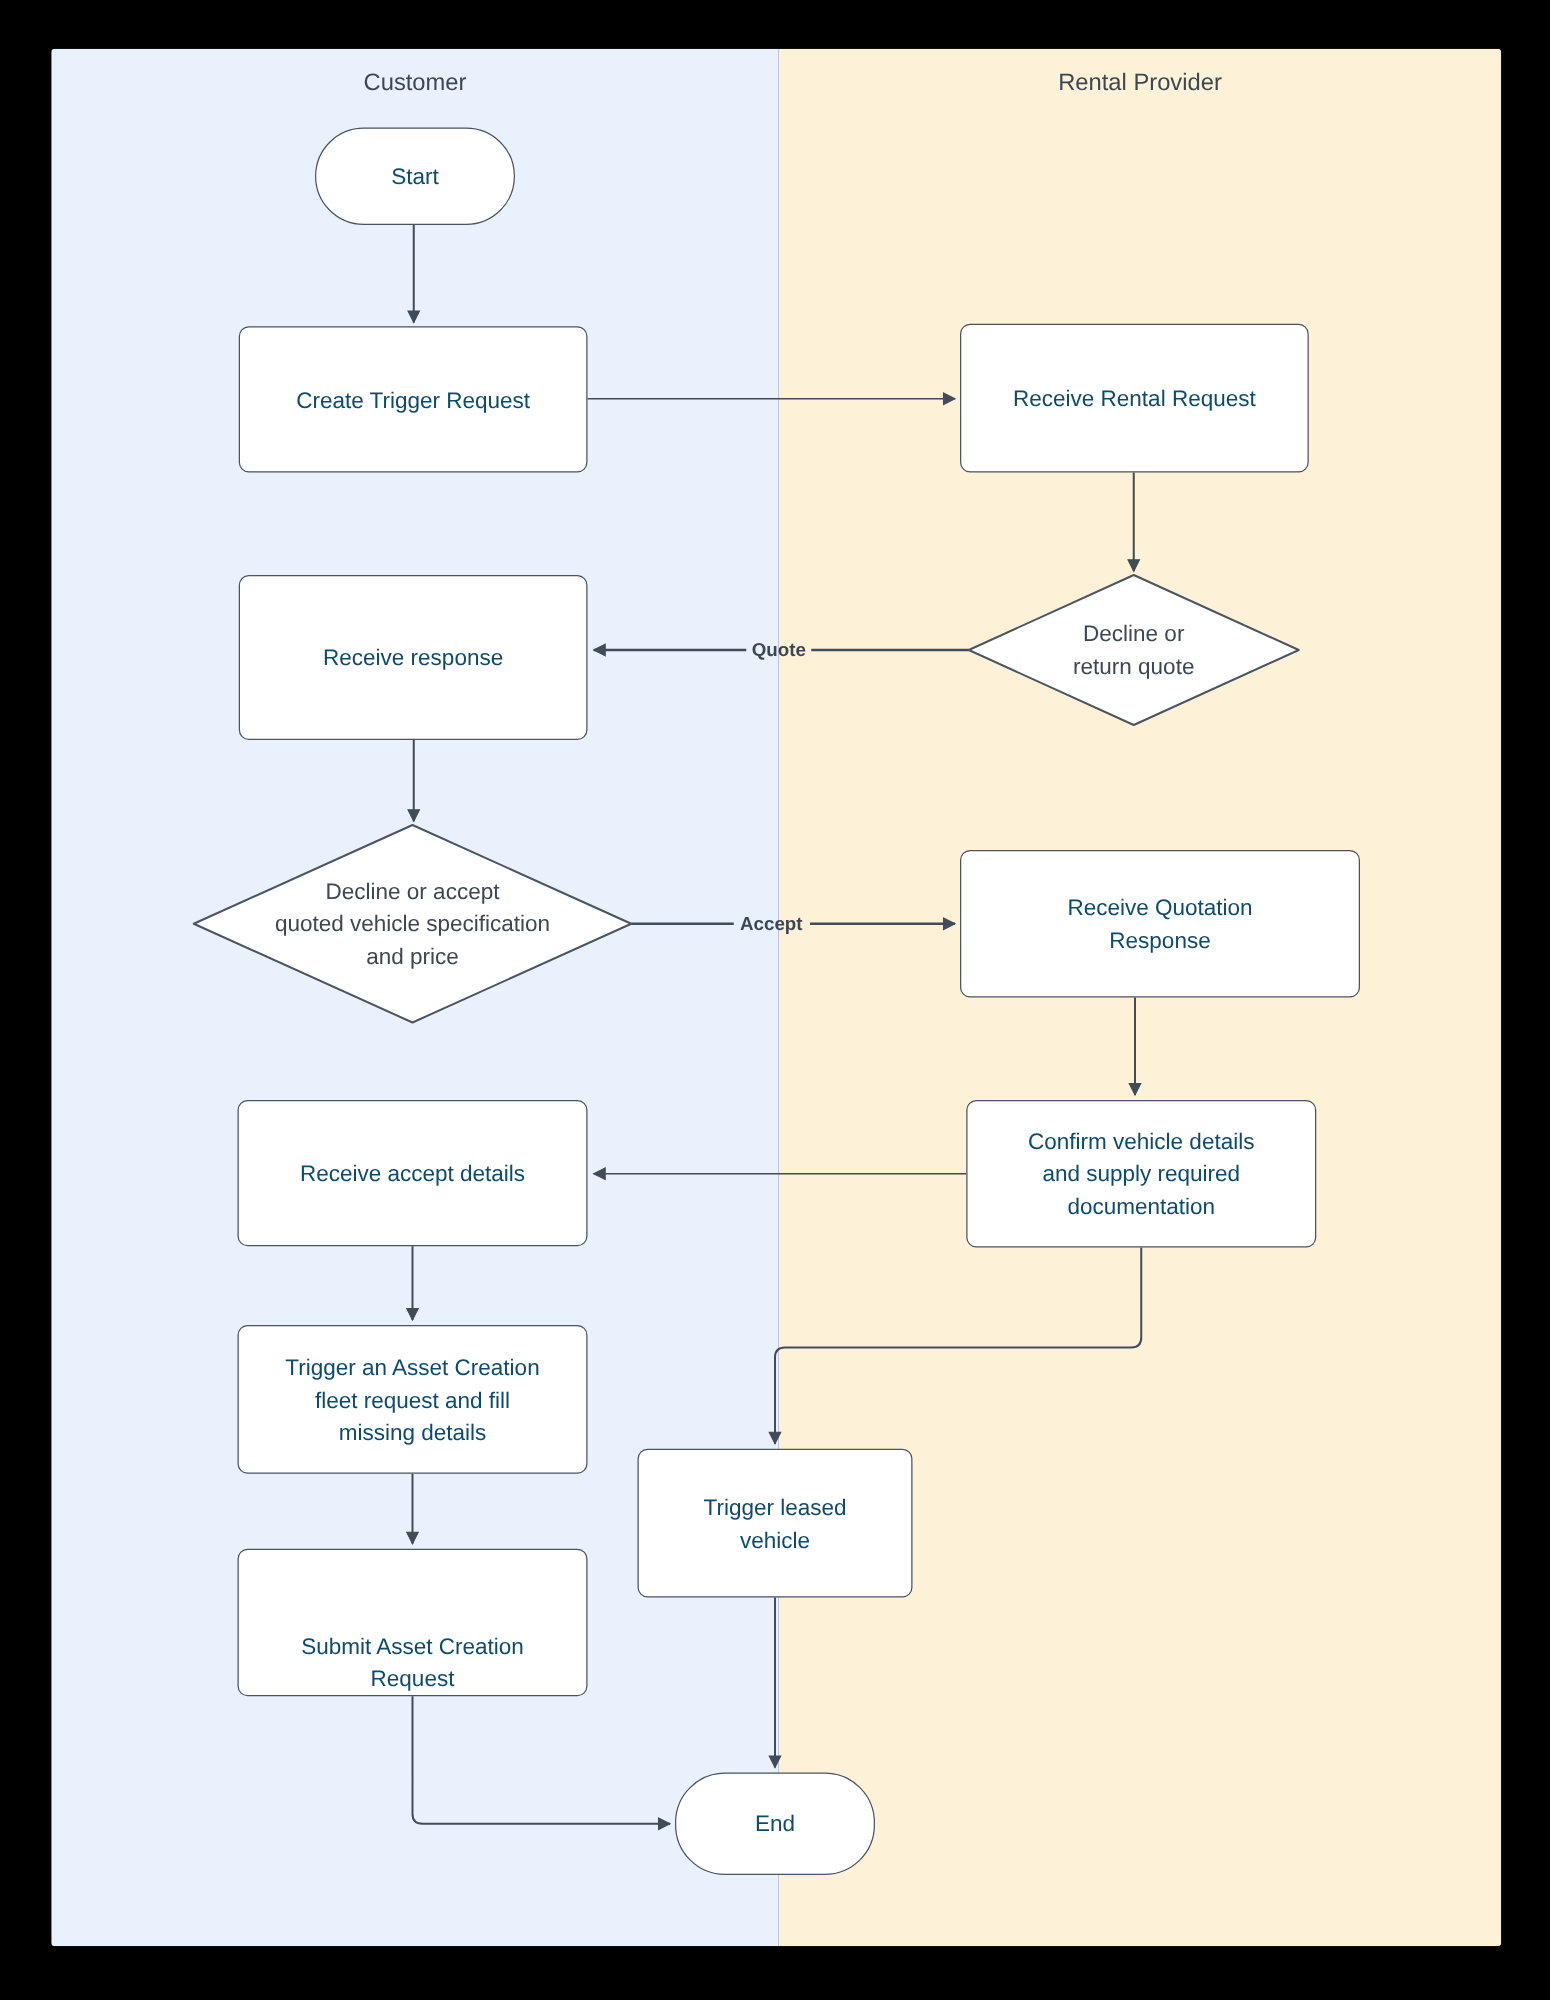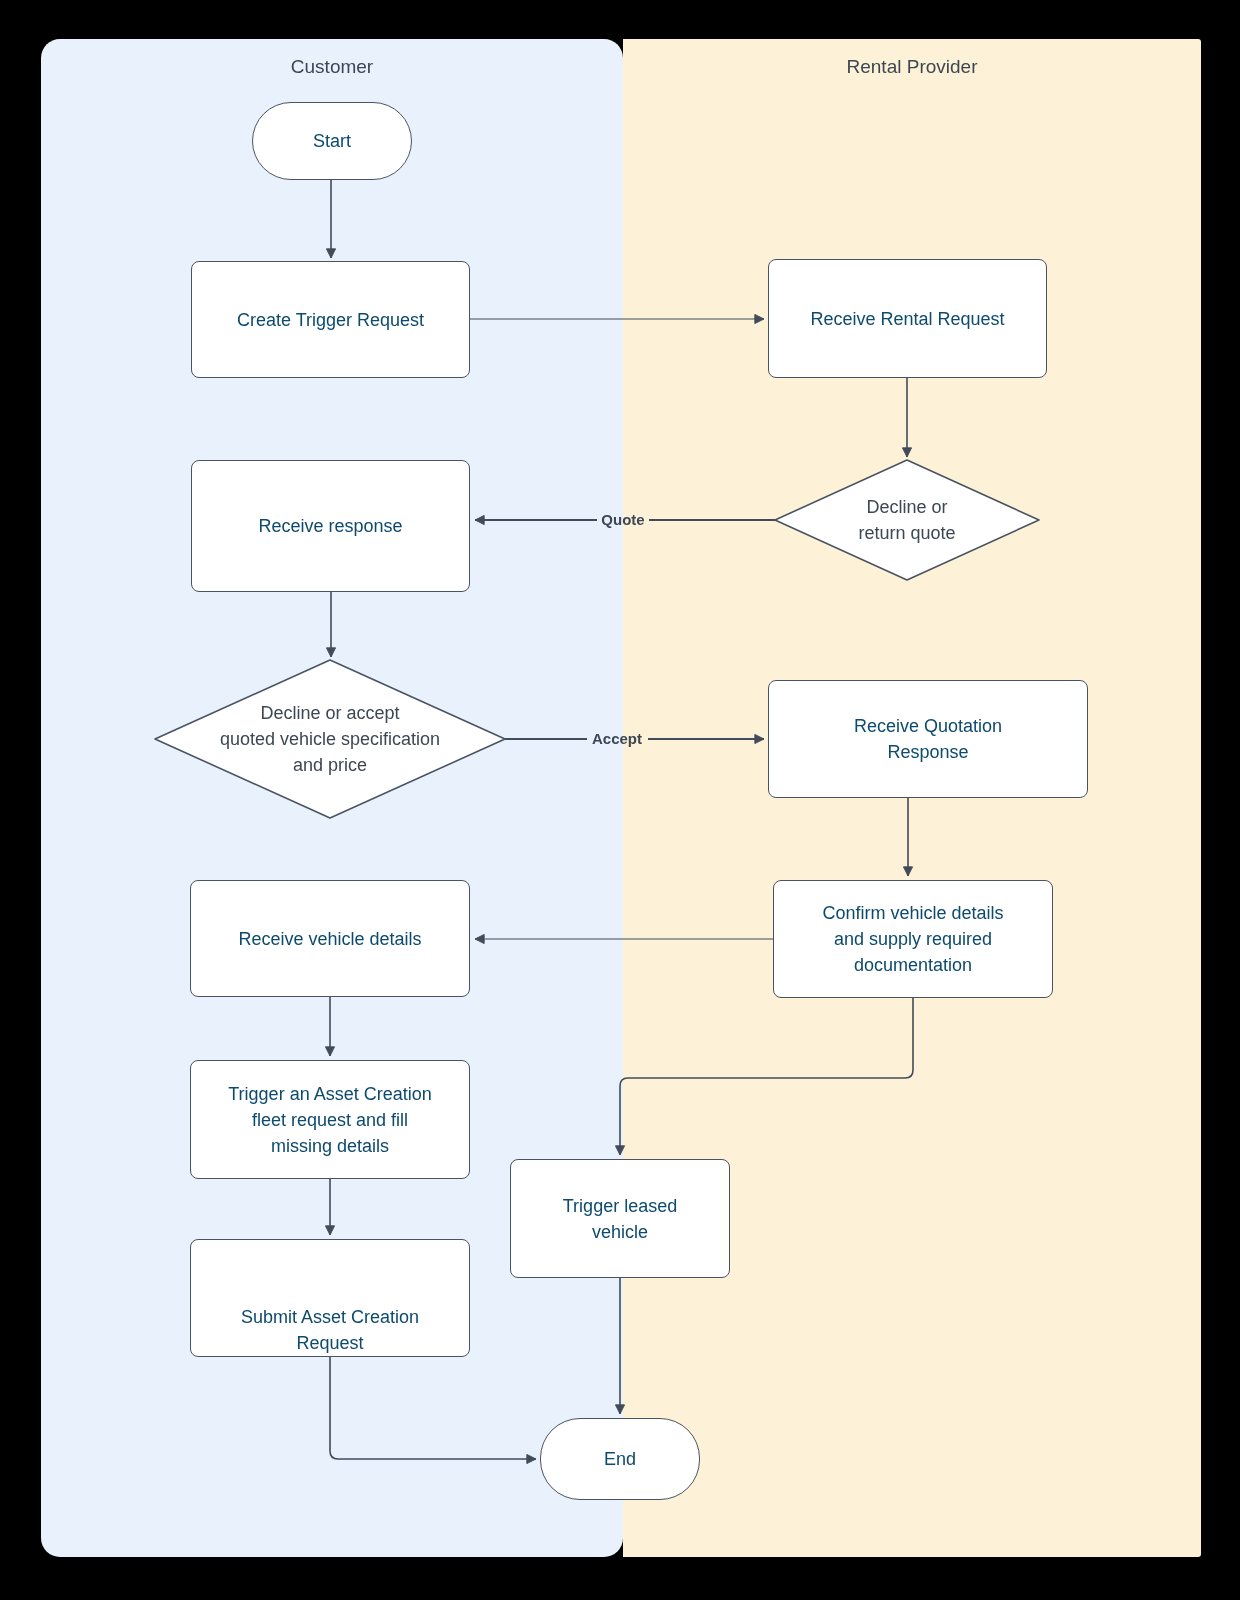--- a/index.html
+++ b/index.html
@@ -24,21 +24,21 @@
     width: 1160px;
     height: 1518px;
     border-radius: 3px;
     overflow: hidden;
   }
   .lane {
     position: absolute;
     top: 0;
     height: 1518px;
   }
-  .lane.customer   { left: 0;     width: 582px; background: #e9f1fc; border-radius: 19px; }
+  .lane.customer   { left: 0;     width: 582px; background: #e9f1fc; }
   .lane.provider   { left: 582px; width: 578px; background: #fdf2d8; }
   .lane-title {
     position: absolute;
     top: 17px;
     left: 0;
     width: 100%;
     text-align: center;
     font-size: 19px;
     color: #3d4754;
   }
@@ -163,21 +163,21 @@
 Response</span>
     </div>
 
     <div class="node process" style="left:732px; top:841px; width:280px; height:118px;">
       <span class="node-label">Confirm vehicle details
 and supply required
 documentation</span>
     </div>
 
     <div class="node process" style="left:149px; top:841px; width:280px; height:117px;">
-      <span class="node-label">Receive vehicle details</span>
+      <span class="node-label">Receive accept details</span>
     </div>
 
     <div class="node process" style="left:149px; top:1021px; width:280px; height:119px;">
       <span class="node-label">Trigger an Asset Creation
 fleet request and fill
 missing details</span>
     </div>
 
     <div class="node process" style="left:149px; top:1200px; width:280px; height:118px;align-items:flex-end;">
       <span class="node-label">Submit Asset Creation

